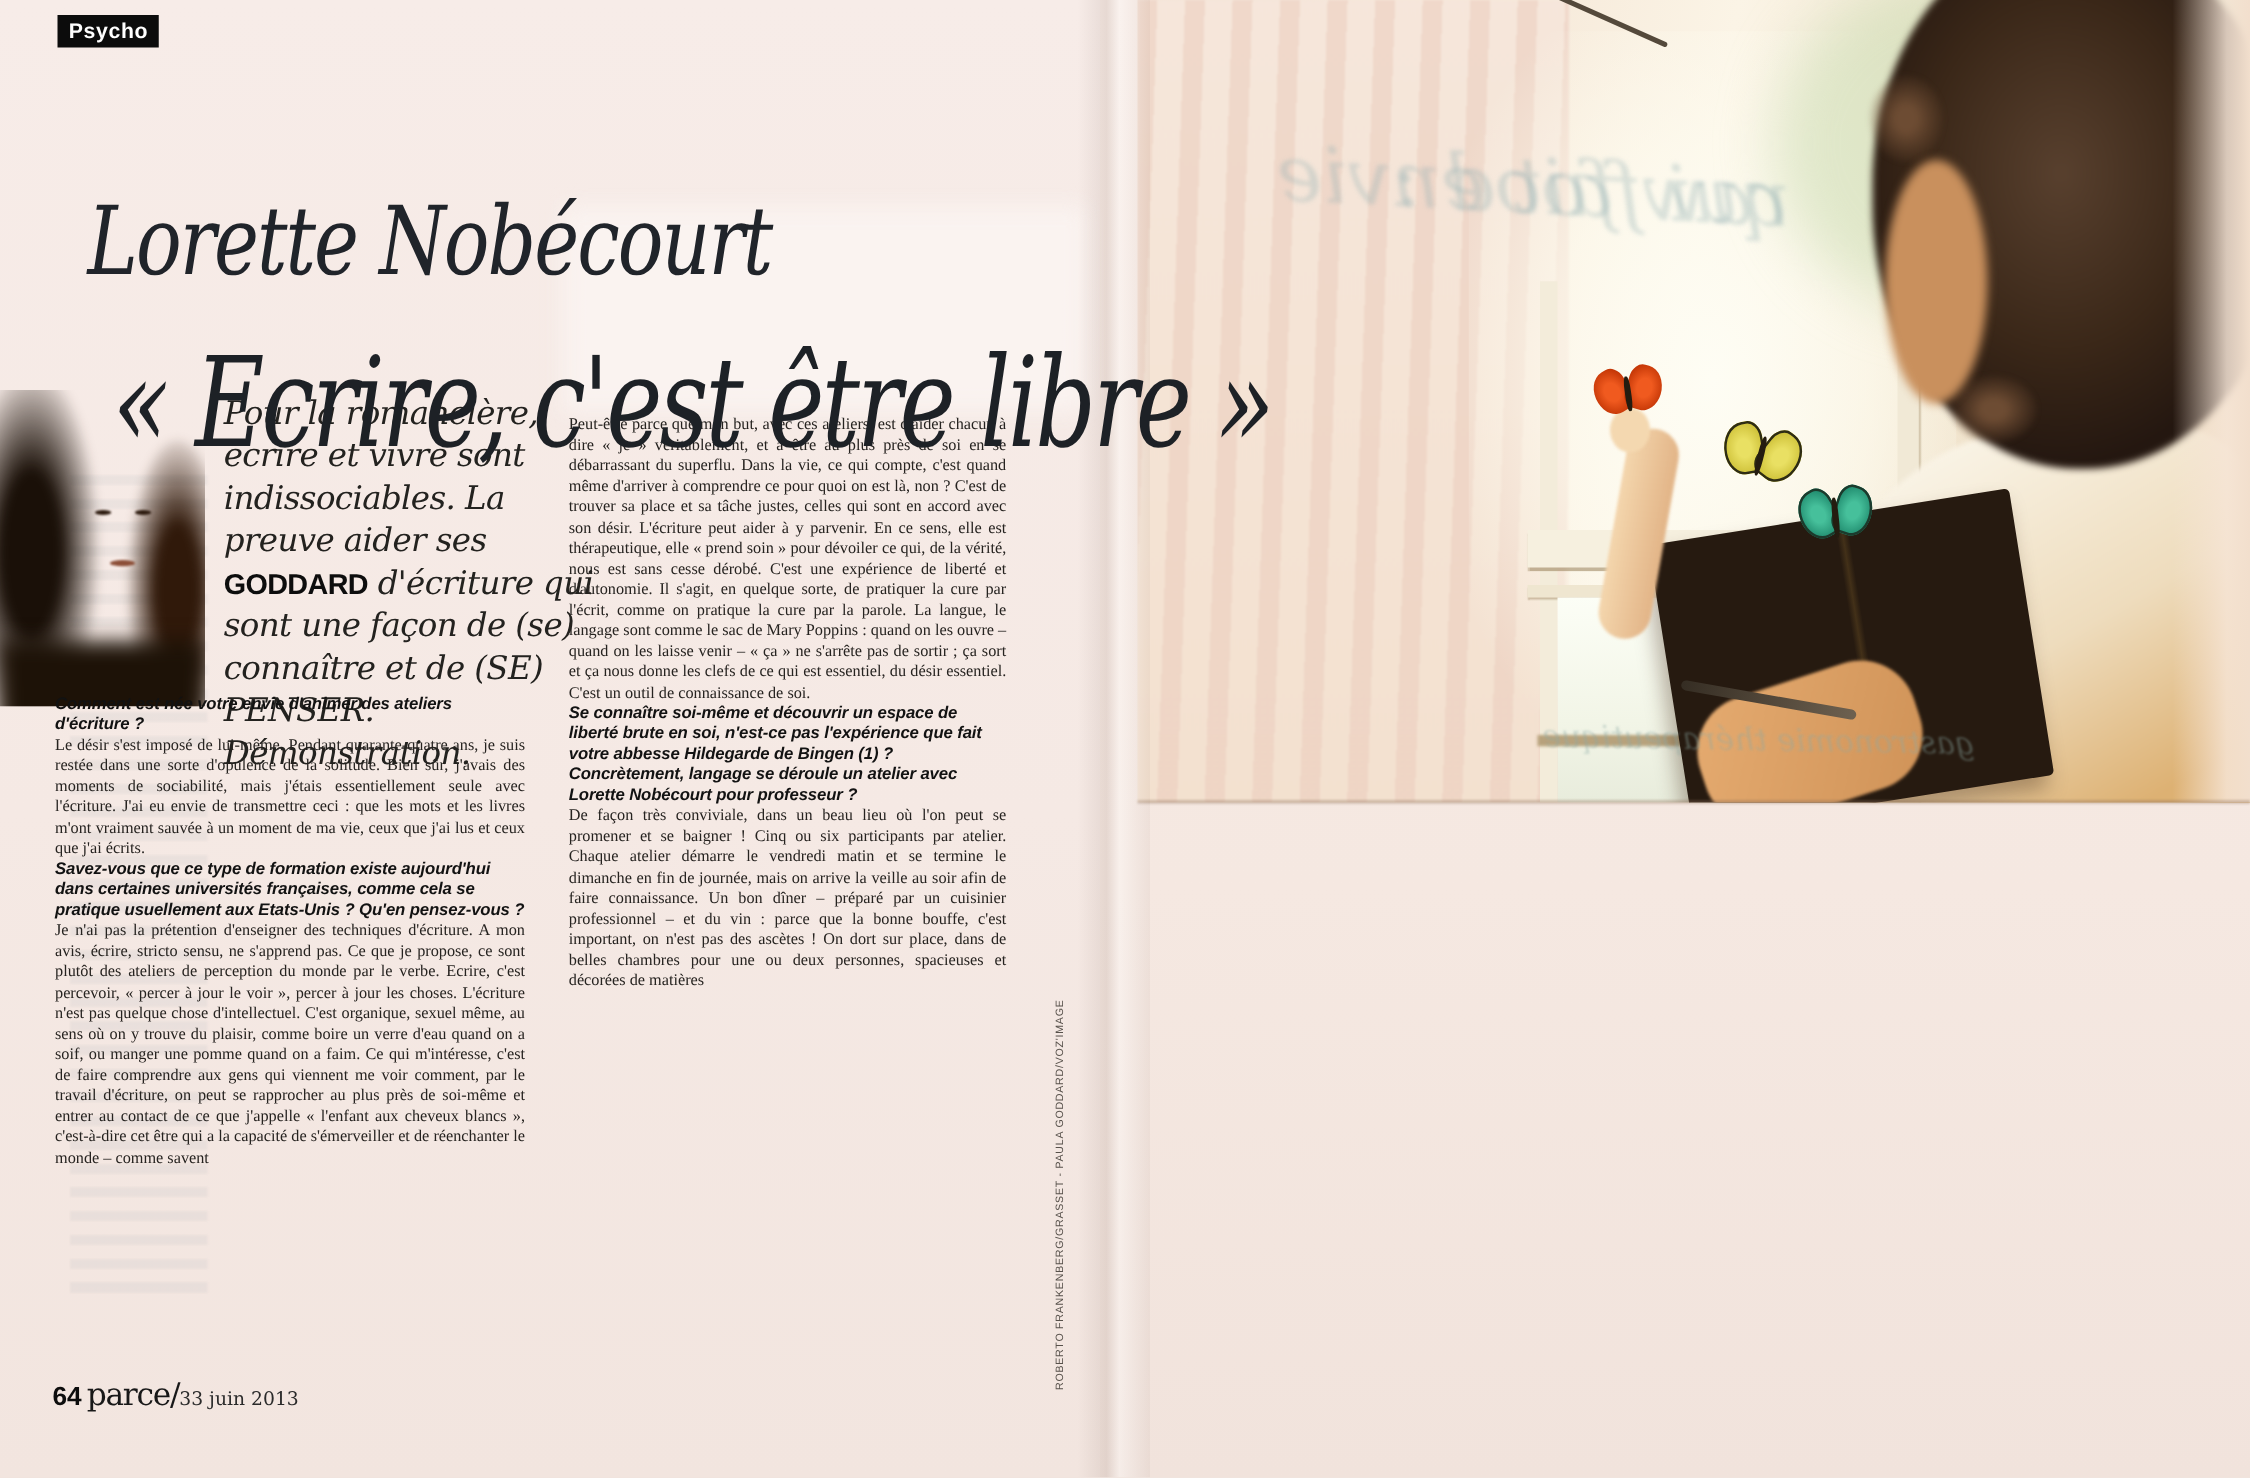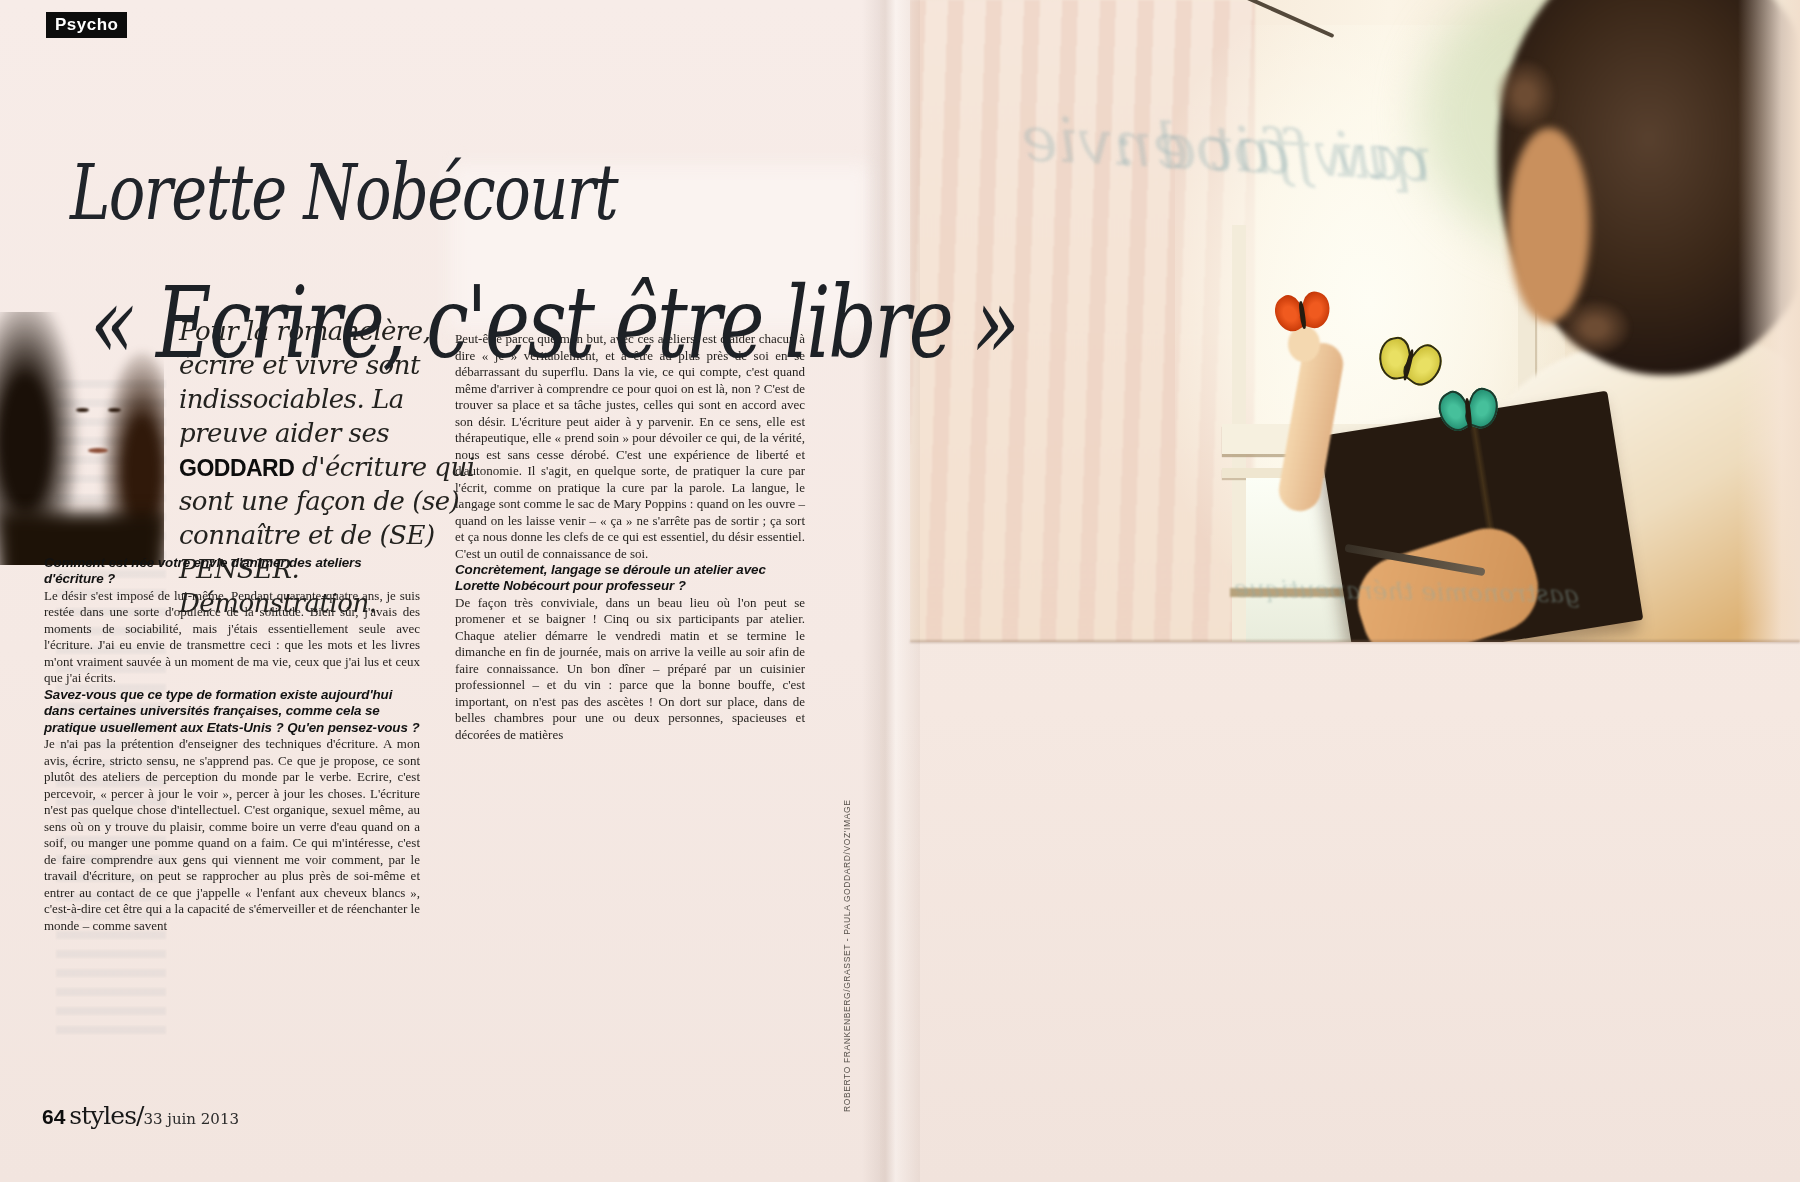--- a/index.html
+++ b/index.html
@@ -150,29 +150,30 @@
 
     <div class="col col1">
       <p class="q">Comment est née votre envie d'animer des ateliers d'écriture ?</p>
       <p class="a">Le désir s'est imposé de lui-même. Pendant quarante-quatre ans, je suis restée dans une sorte d'opulence de la solitude. Bien sûr, j'avais des moments de sociabilité, mais j'étais essentiellement seule avec l'écriture. J'ai eu envie de transmettre ceci : que les mots et les livres m'ont vraiment sauvée à un moment de ma vie, ceux que j'ai lus et ceux que j'ai écrits.</p>
       <p class="q">Savez-vous que ce type de formation existe aujourd'hui dans certaines universités françaises, comme cela se pratique usuellement aux Etats-Unis ? Qu'en pensez-vous ?</p>
       <p class="a">Je n'ai pas la prétention d'enseigner des techniques d'écriture. A mon avis, écrire, stricto sensu, ne s'apprend pas. Ce que je propose, ce sont plutôt des ateliers de perception du monde par le verbe. Ecrire, c'est percevoir, « percer à jour le voir », percer à jour les choses. L'écriture n'est pas quelque chose d'intellectuel. C'est organique, sexuel même, au sens où on y trouve du plaisir, comme boire un verre d'eau quand on a soif, ou manger une pomme quand on a faim. Ce qui m'intéresse, c'est de faire comprendre aux gens qui viennent me voir comment, par le travail d'écriture, on peut se rapprocher au plus près de soi-même et entrer au contact de ce que j'appelle « l'enfant aux cheveux blancs », c'est-à-dire cet être qui a la capacité de s'émerveiller et de réenchanter le monde – comme savent</p>
     </div>
 
     <div class="col col2">
       <p class="a">Peut-être parce que mon but, avec ces ateliers, est d'aider chacun à dire « je » véritablement, et à être au plus près de soi en se débarrassant du superflu. Dans la vie, ce qui compte, c'est quand même d'arriver à comprendre ce pour quoi on est là, non ? C'est de trouver sa place et sa tâche justes, celles qui sont en accord avec son désir. L'écriture peut aider à y parvenir. En ce sens, elle est thérapeutique, elle « prend soin » pour dévoiler ce qui, de la vérité, nous est sans cesse dérobé. C'est une expérience de liberté et d'autonomie. Il s'agit, en quelque sorte, de pratiquer la cure par l'écrit, comme on pratique la cure par la parole. La langue, le langage sont comme le sac de Mary Poppins : quand on les ouvre – quand on les laisse venir – « ça » ne s'arrête pas de sortir ; ça sort et ça nous donne les clefs de ce qui est essentiel, du désir essentiel. C'est un outil de connaissance de soi.</p>
+      <p class="q">Se connaître soi-même et découvrir un espace de liberté brute en soi, n'est-ce pas l'expérience que fait votre abbesse Hildegarde de Bingen (1) ?</p>
       <p class="q">Concrètement, langage se déroule un atelier avec Lorette Nobécourt pour professeur ?</p>
       <p class="a">De façon très conviviale, dans un beau lieu où l'on peut se promener et se baigner ! Cinq ou six participants par atelier. Chaque atelier démarre le vendredi matin et se termine le dimanche en fin de journée, mais on arrive la veille au soir afin de faire connaissance. Un bon dîner – préparé par un cuisinier professionnel – et du vin : parce que la bonne bouffe, c'est important, on n'est pas des ascètes ! On dort sur place, dans de belles chambres pour une ou deux personnes, spacieuses et décorées de matières</p>
     </div>
 
     <div class="credit-v">ROBERTO FRANKENBERG/GRASSET - PAULA GODDARD/VOZ'IMAGE</div>
 
     <div class="footer footer-left">
       <span class="pn">64</span>
-      <span class="mag">styles/</span><span class="dt">33 juin 2013</span>
+      <span class="mag">parce/</span><span class="dt">33 juin 2013</span>
     </div>
   </section>
 
   <section class="page-right">
     
 
     
 
     
   </section>

